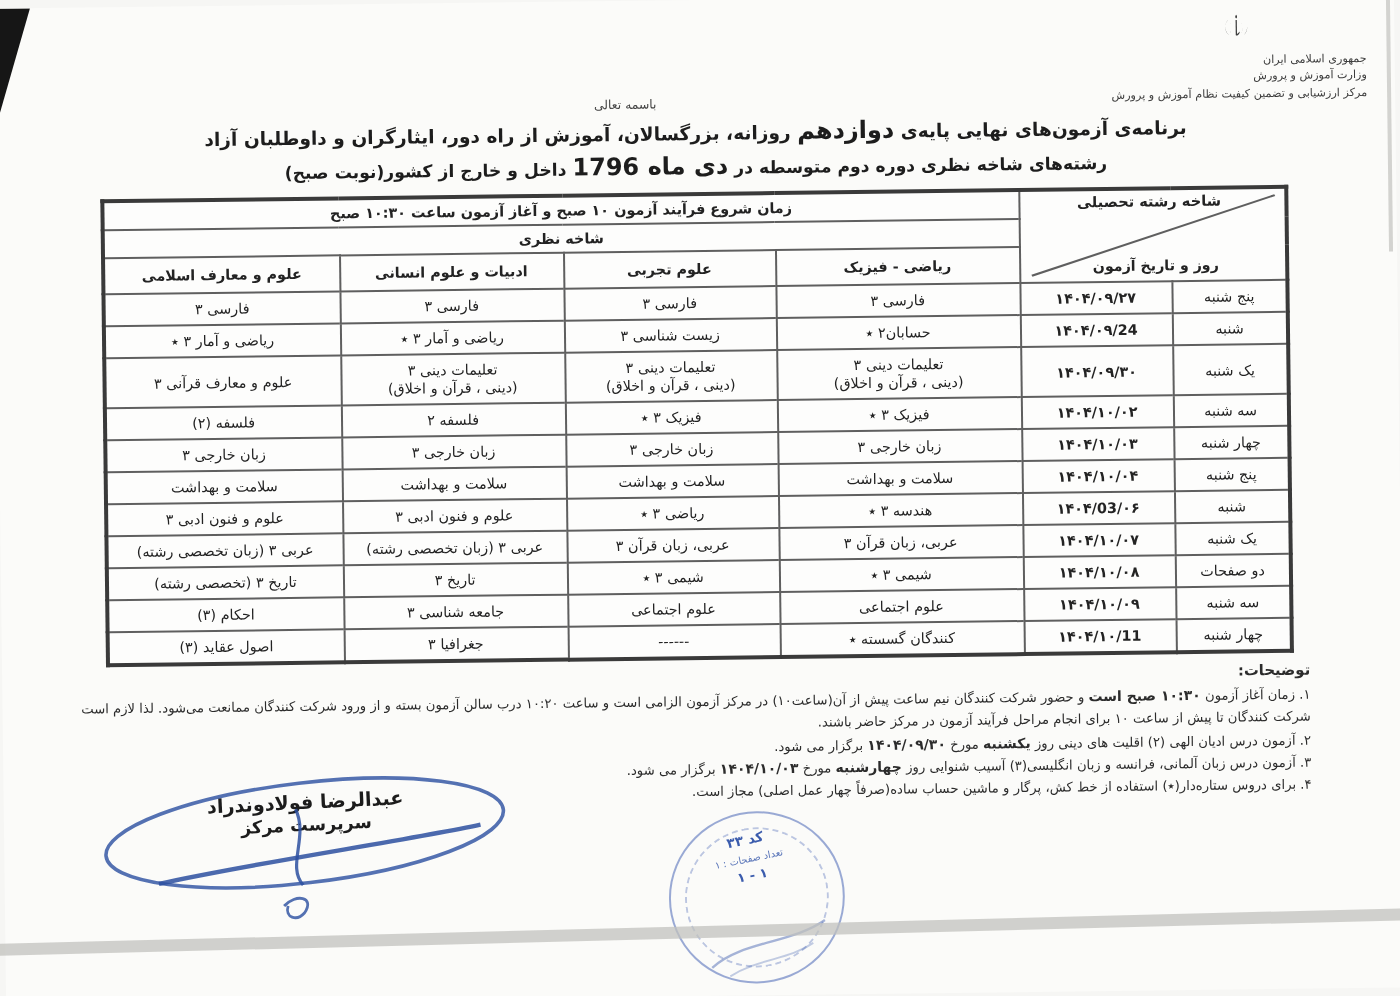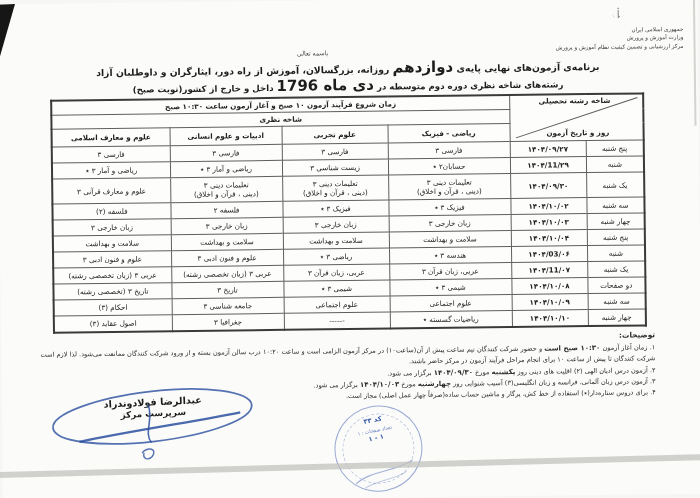--- a/index.html
+++ b/index.html
@@ -18,21 +18,21 @@
   .edge-right{position:absolute;right:2px;top:0;width:2px;height:130px;background:#b9b9b4;opacity:.6;z-index:5;}
 
   
   .logo{position:absolute;top:10px;right:14px;width:215px;text-align:right;
     font-size:5.6px;line-height:1.55;color:#3c3c3c;}
   .emblem-wrap{text-align:right;padding-right:58px;}
   .bismillah{position:absolute;top:49px;left:0;right:70px;text-align:center;font-size:6.2px;color:#444;}
   .title-line{position:absolute;left:0;right:0;text-align:center;font-weight:bold;color:#1d1d1d;}
   .t1{top:59px;font-size:9.3px;}
   .t2{top:76px;font-size:8.6px;}
-  .title-line b{font-size:15px;text-align:right;}
+  .title-line b{font-size:12px;text-align:right;}
 
   
   #exam-table{position:absolute;top:96px;left:52px;width:592px;
     border-collapse:collapse;direction:rtl;table-layout:fixed;
     border:2px solid #3a3a3a;background:#fdfdfc;}
   #exam-table td{border:1px solid #5f5f5f;text-align:center;vertical-align:middle;
     font-size:7.2px;line-height:1.25;padding:0 2px;white-space:pre-line;color:#232323;}
   tr.hrow1 td{height:13px;} tr.hrow2 td{height:13px;} tr.hrow3 td{height:17px;}
   #exam-table tr.drow td{height:15px;}
   #exam-table tr.drow.tall td{height:24px;}
@@ -134,21 +134,21 @@
     <tr class="drow">
       <td class="day-cell">پنج شنبه</td>
       <td class="date-cell">۱۴۰۴/۰۹/۲۷</td>
       <td>فارسی ۳</td>
       <td>فارسی ۳</td>
       <td>فارسی ۳</td>
       <td>فارسی ۳</td>
     </tr>
     <tr class="drow">
       <td class="day-cell">شنبه</td>
-      <td class="date-cell">۱۴۰۴/11/۲۹</td>
+      <td class="date-cell">۱۴۰۴/۰۹/24</td>
       <td>حسابان۲ ٭</td>
       <td>زیست شناسی ۳</td>
       <td>ریاضی و آمار ۳ ٭</td>
       <td>ریاضی و آمار ۳ ٭</td>
     </tr>
     <tr class="drow tall">
       <td class="day-cell">یک شنبه</td>
       <td class="date-cell">۱۴۰۴/۰۹/۳۰</td>
       <td>تعلیمات دینی ۳
 (دینی ، قرآن و اخلاق)</td>
@@ -185,21 +185,21 @@
     <tr class="drow">
       <td class="day-cell">شنبه</td>
       <td class="date-cell">۱۴۰۴/03/۰۶</td>
       <td>هندسه ۳ ٭</td>
       <td>ریاضی ۳ ٭</td>
       <td>علوم و فنون ادبی ۳</td>
       <td>علوم و فنون ادبی ۳</td>
     </tr>
     <tr class="drow">
       <td class="day-cell">یک شنبه</td>
-      <td class="date-cell">۱۴۰۴/11/۰۷</td>
+      <td class="date-cell">۱۴۰۴/۱۰/۰۷</td>
       <td>عربی، زبان قرآن ۳</td>
       <td>عربی، زبان قرآن ۳</td>
       <td>عربی ۳ (زبان تخصصی رشته)</td>
       <td>عربی ۳ (زبان تخصصی رشته)</td>
     </tr>
     <tr class="drow">
       <td class="day-cell">دو صفحات</td>
       <td class="date-cell">۱۴۰۴/۱۰/۰۸</td>
       <td>شیمی ۳ ٭</td>
       <td>شیمی ۳ ٭</td>
@@ -209,22 +209,22 @@
     <tr class="drow">
       <td class="day-cell">سه شنبه</td>
       <td class="date-cell">۱۴۰۴/۱۰/۰۹</td>
       <td>علوم اجتماعی</td>
       <td>علوم اجتماعی</td>
       <td>جامعه شناسی ۳</td>
       <td>احکام (۳)</td>
     </tr>
     <tr class="drow">
       <td class="day-cell">چهار شنبه</td>
-      <td class="date-cell">۱۴۰۴/۱۰/۱۰</td>
-      <td>ریاضیات گسسته ٭</td>
+      <td class="date-cell">۱۴۰۴/۱۰/11</td>
+      <td>کنندگان گسسته ٭</td>
       <td>------</td>
       <td>جغرافیا ۳</td>
       <td>اصول عقاید (۳)</td>
     </tr>
   </tbody>
     </table>
 
   <div id="notes">
     <div class="heading">توضیحات:</div>
     <div class="note"><span>۱. زمان آغاز آزمون </span><b>۱۰:۳۰ صبح است</b><span> و حضور شرکت کنندگان نیم ساعت پیش از آن(ساعت۱۰) در مرکز آزمون الزامی است و ساعت ۱۰:۲۰ درب سالن آزمون بسته و از ورود شرکت کنندگان ممانعت می‌شود. لذا لازم است شرکت کنندگان تا پیش از ساعت ۱۰ برای انجام مراحل فرآیند آزمون در مرکز حاضر باشند.</span><b></b><span></span></div>

